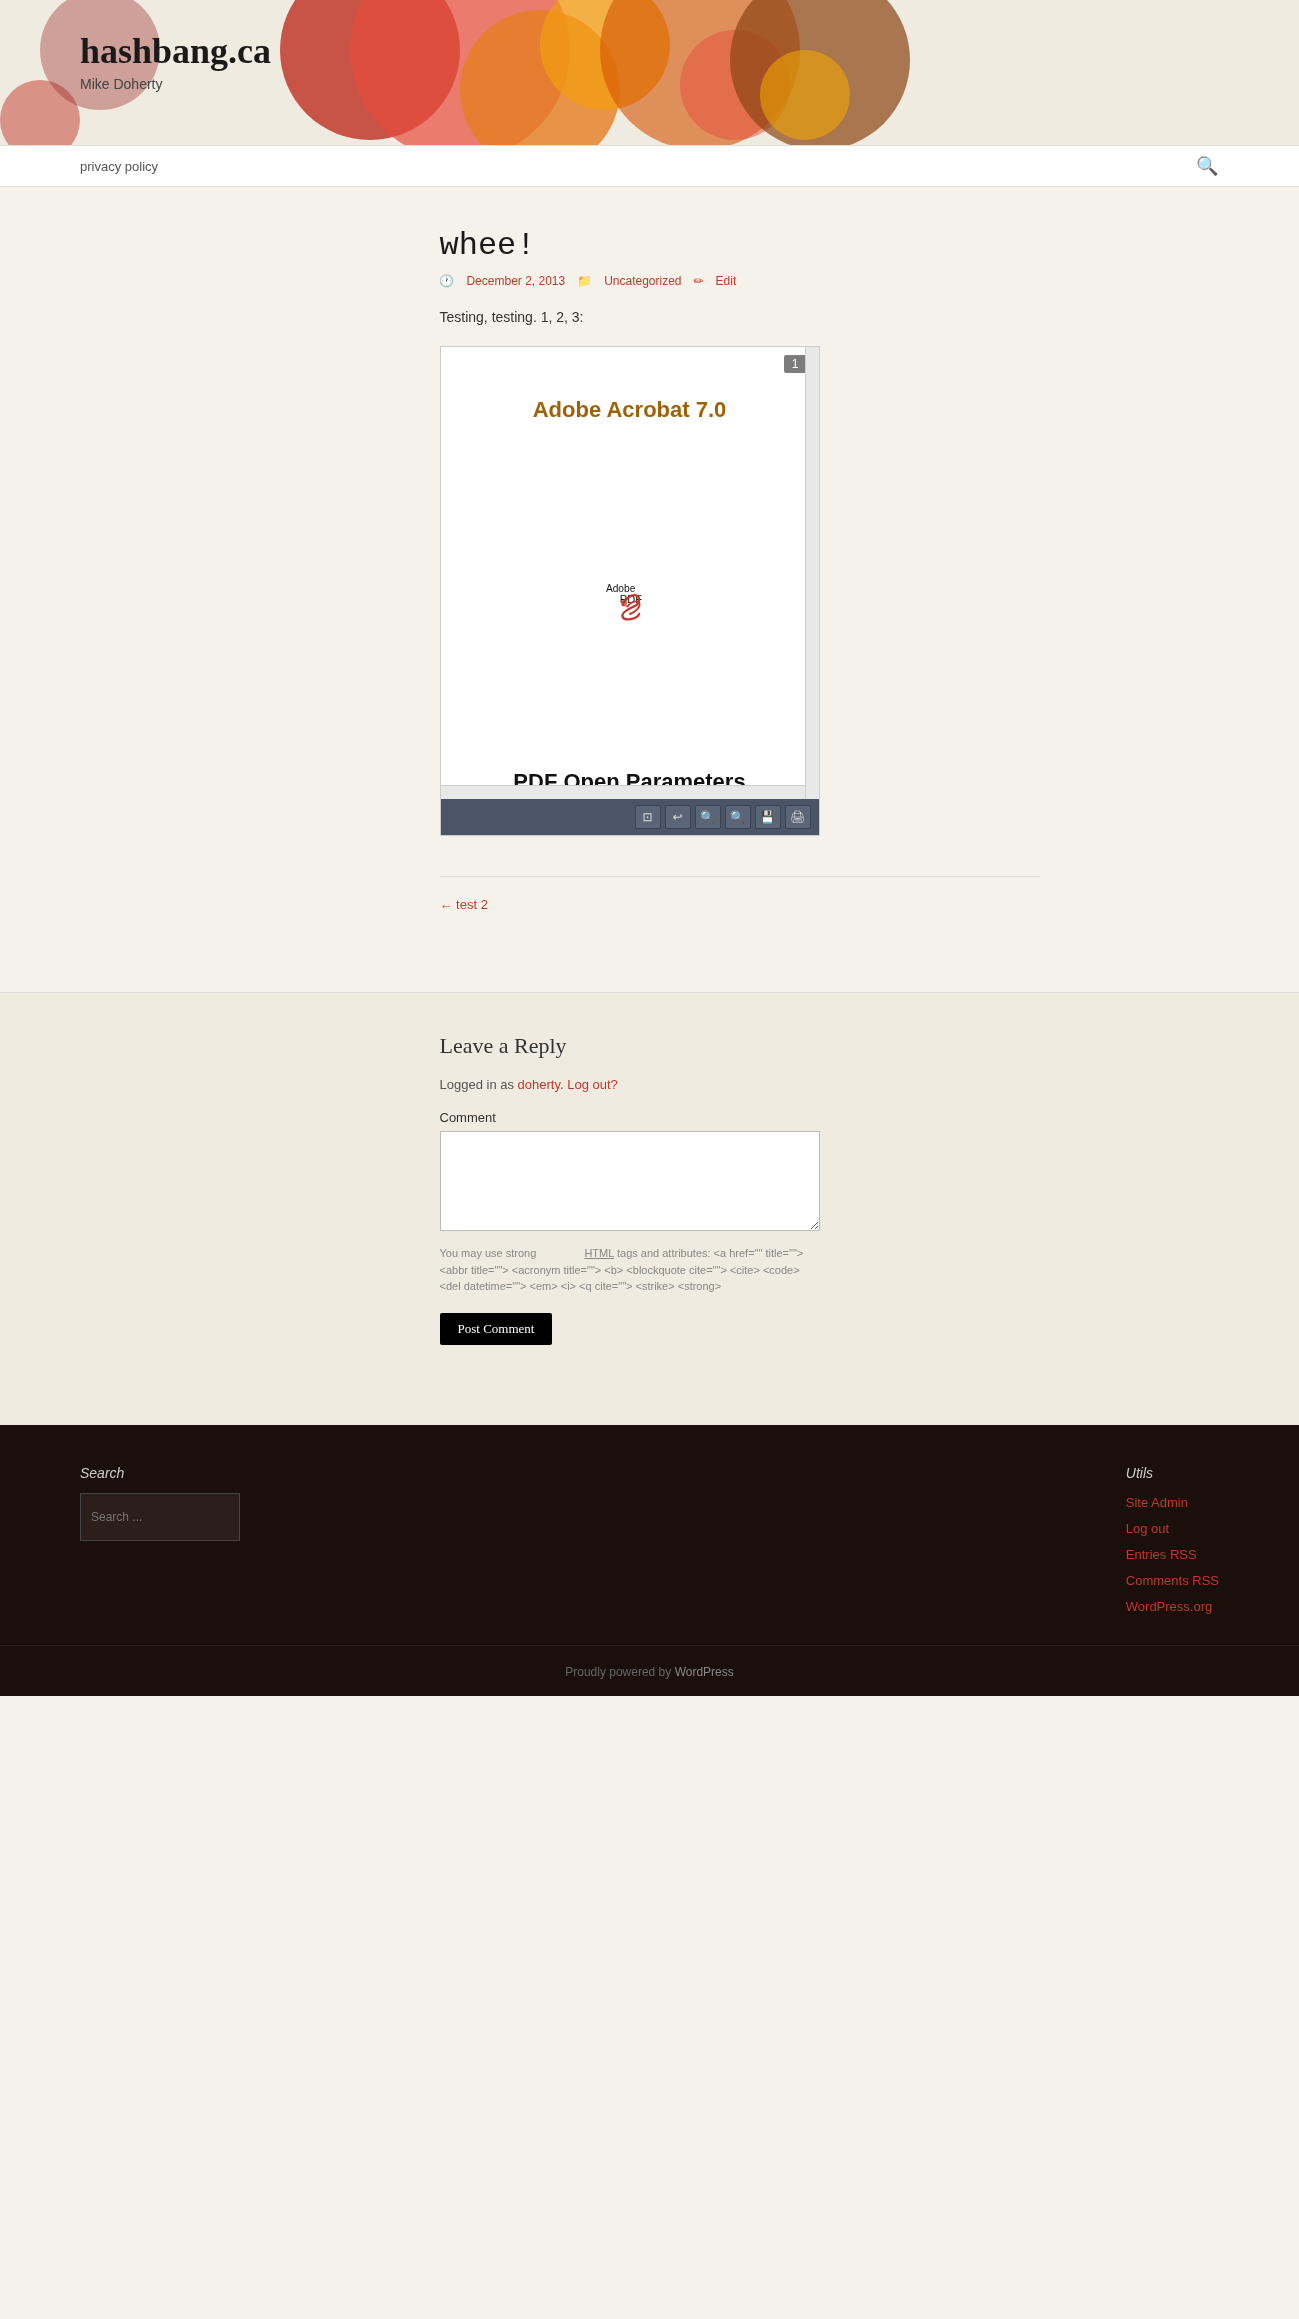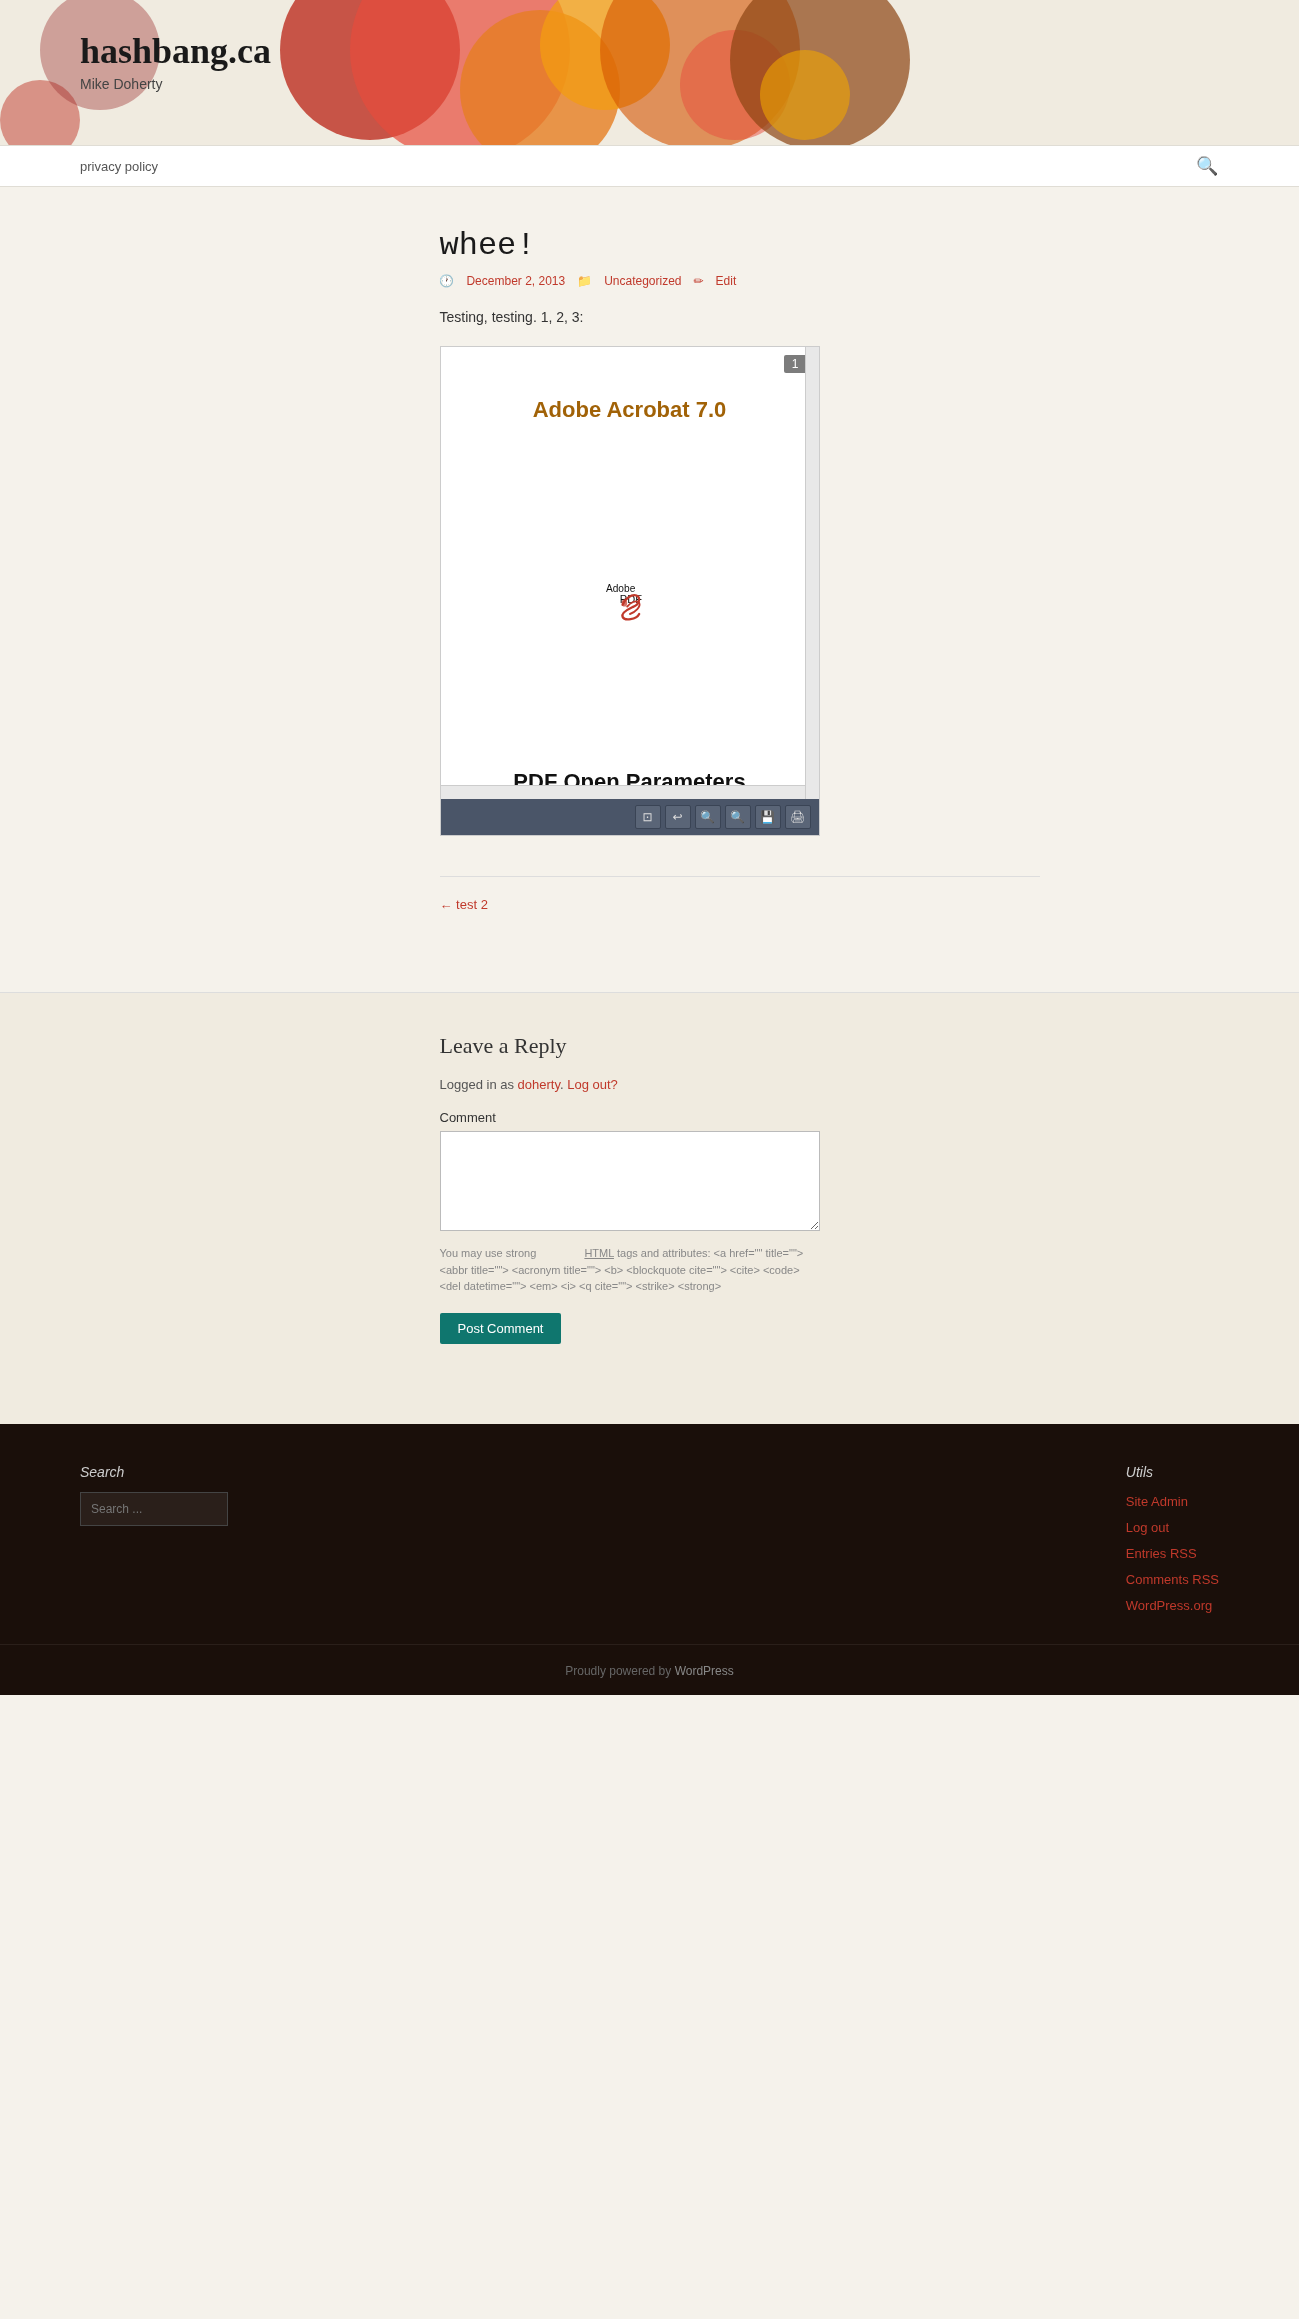--- a/index.html
+++ b/index.html
@@ -251,25 +251,25 @@
     .html-tags-note {
       font-family: Arial, sans-serif;
       font-size: 11px;
       color: #888;
       margin-bottom: 18px;
       max-width: 380px;
       line-height: 1.5;
     }
     .html-tags-note u { color: #888; margin-left: 45px; }
     .post-comment-btn {
-      background: #0f766e;
+      background: #000000;
       color: #fff;
       border: none;
       padding: 8px 18px;
-      font-family: Liberation Sans, sans-serif;
+      font-family: Liberation Serif, serif;
       font-size: 13px;
       cursor: pointer;
       border-radius: 2px;
       margin-bottom: 40px;
     }
 
     
     .dark-footer {
       background: #1a0f0a;
       color: #aaa;
@@ -282,23 +282,23 @@
       font-family: Arial, sans-serif;
       font-size: 14px;
       color: #ccc;
       margin-bottom: 12px;
       font-style: italic;
     }
     .footer-search-input {
       background: #2a1f1a;
       border: 1px solid #444;
       color: #aaa;
-      padding: 9px 10px;
+      padding: 16px 10px;
       font-size: 12px;
-      width: 148px;
+      width: 160px;
       font-family: Arial, sans-serif;
     }
     .footer-links {
       list-style: none;
       display: flex;
       flex-direction: column;
       gap: 8px;
     }
     .footer-links a {
       color: #c0392b;

